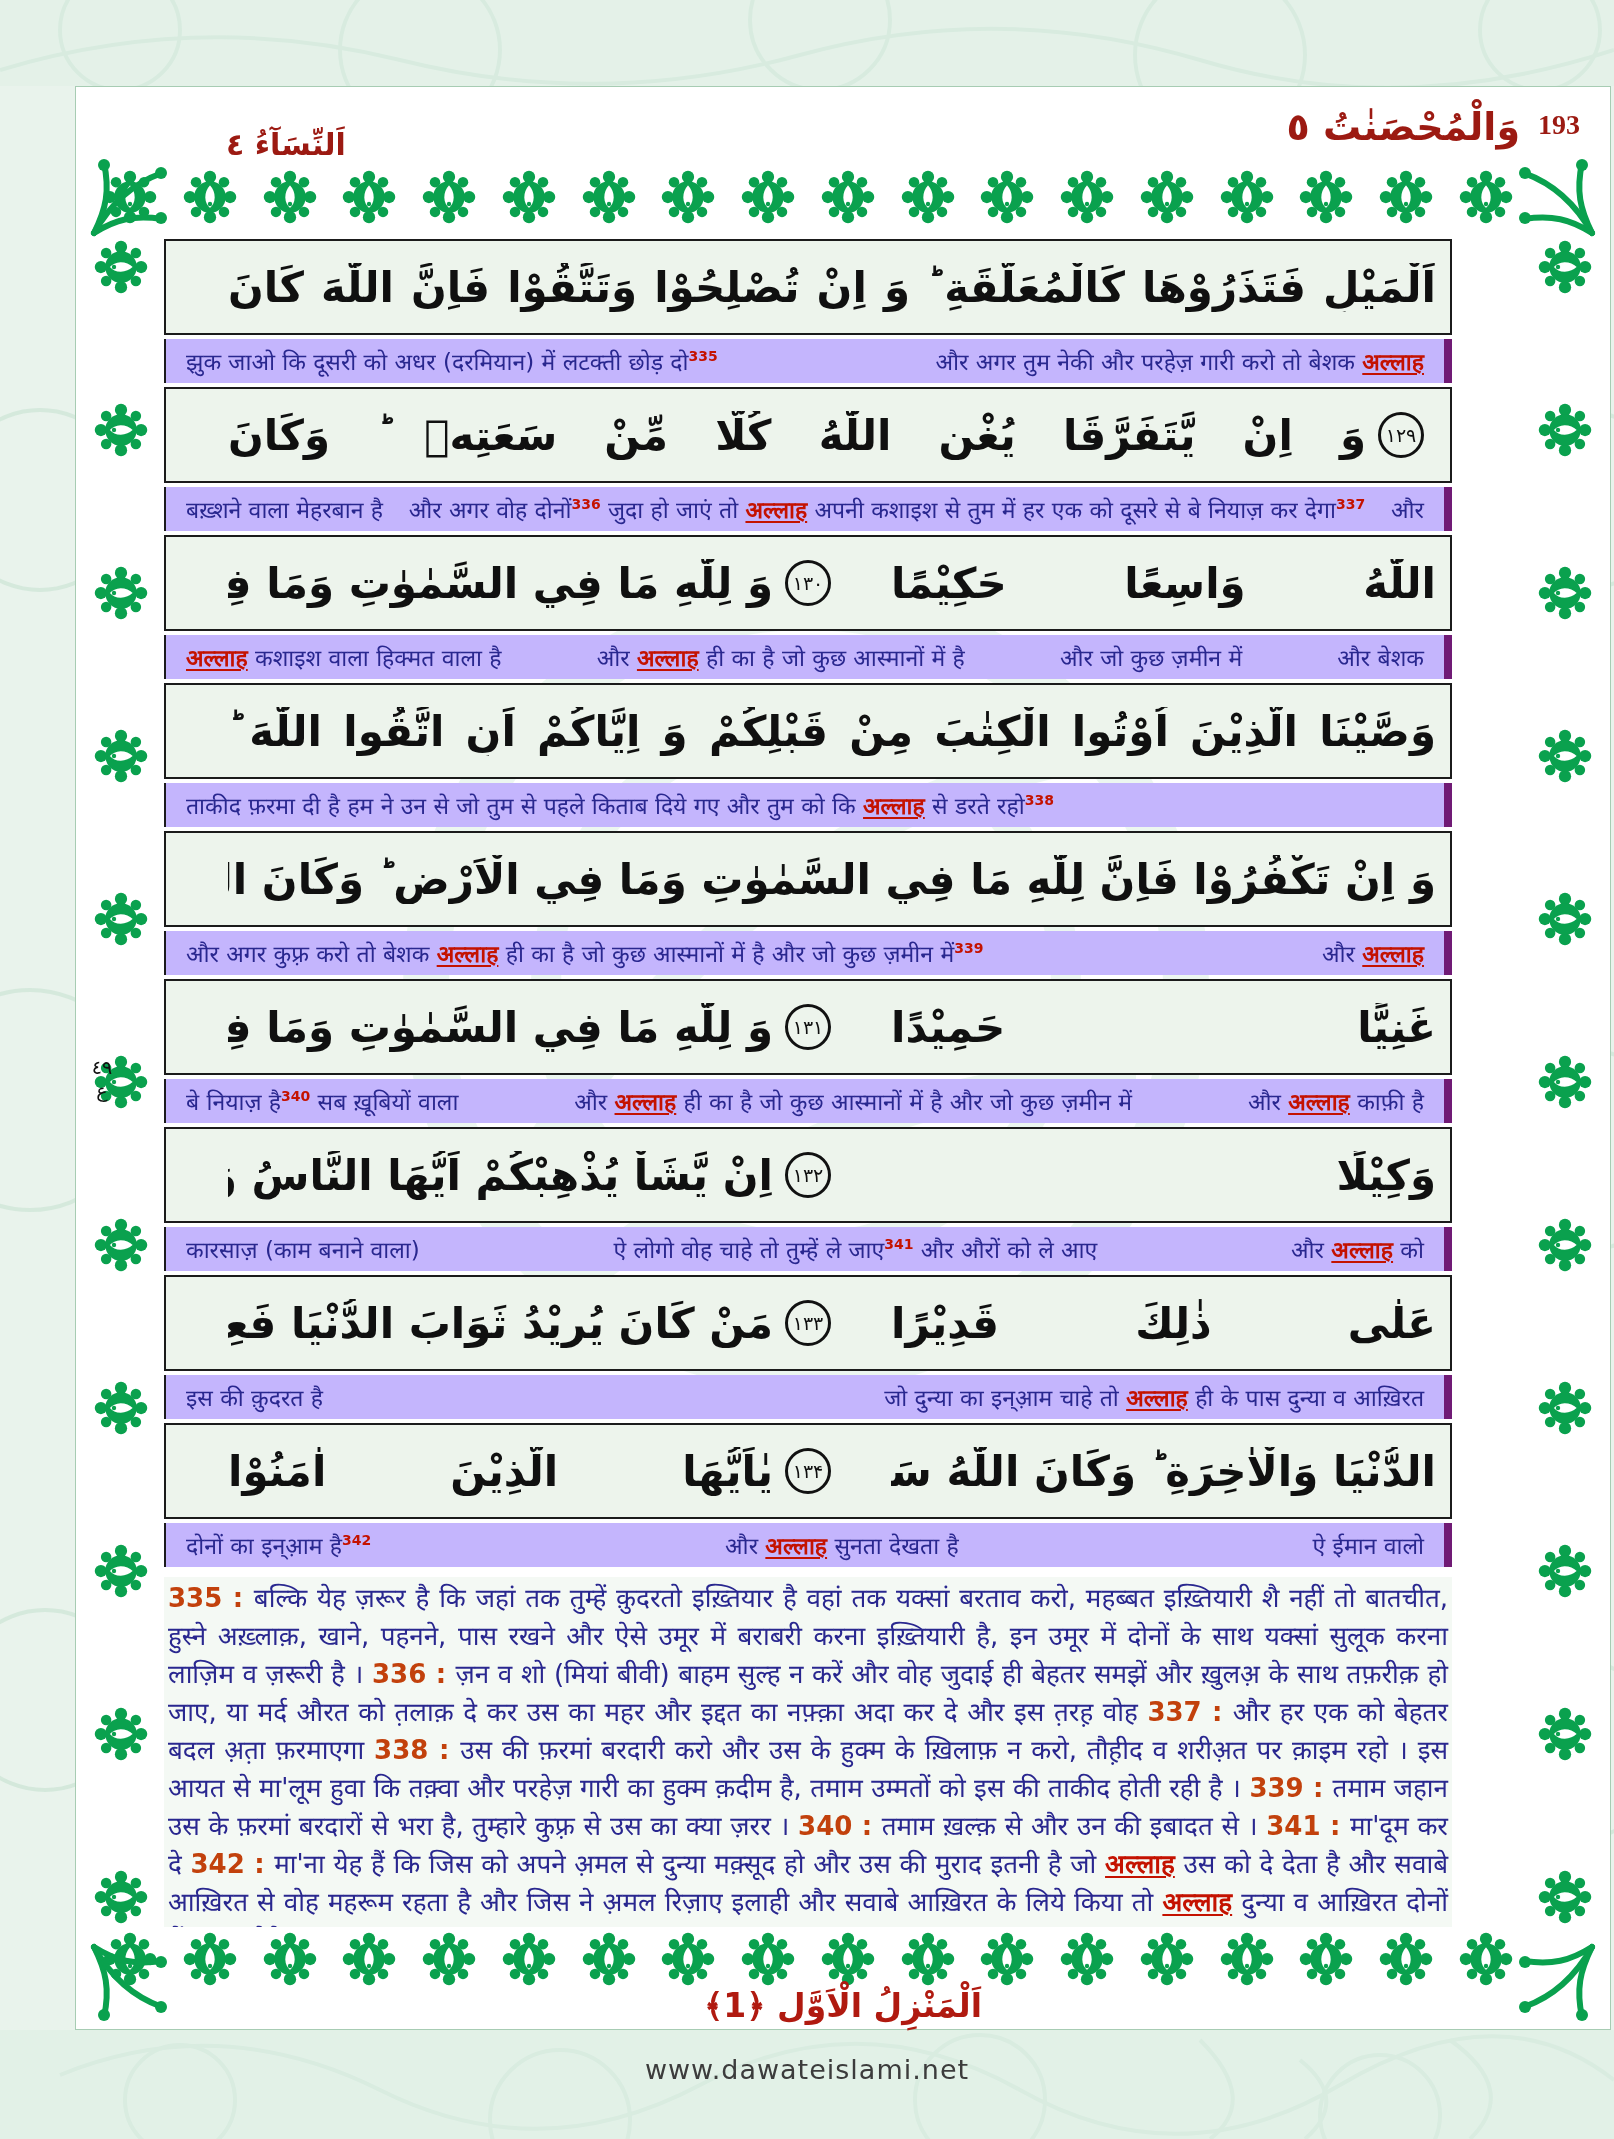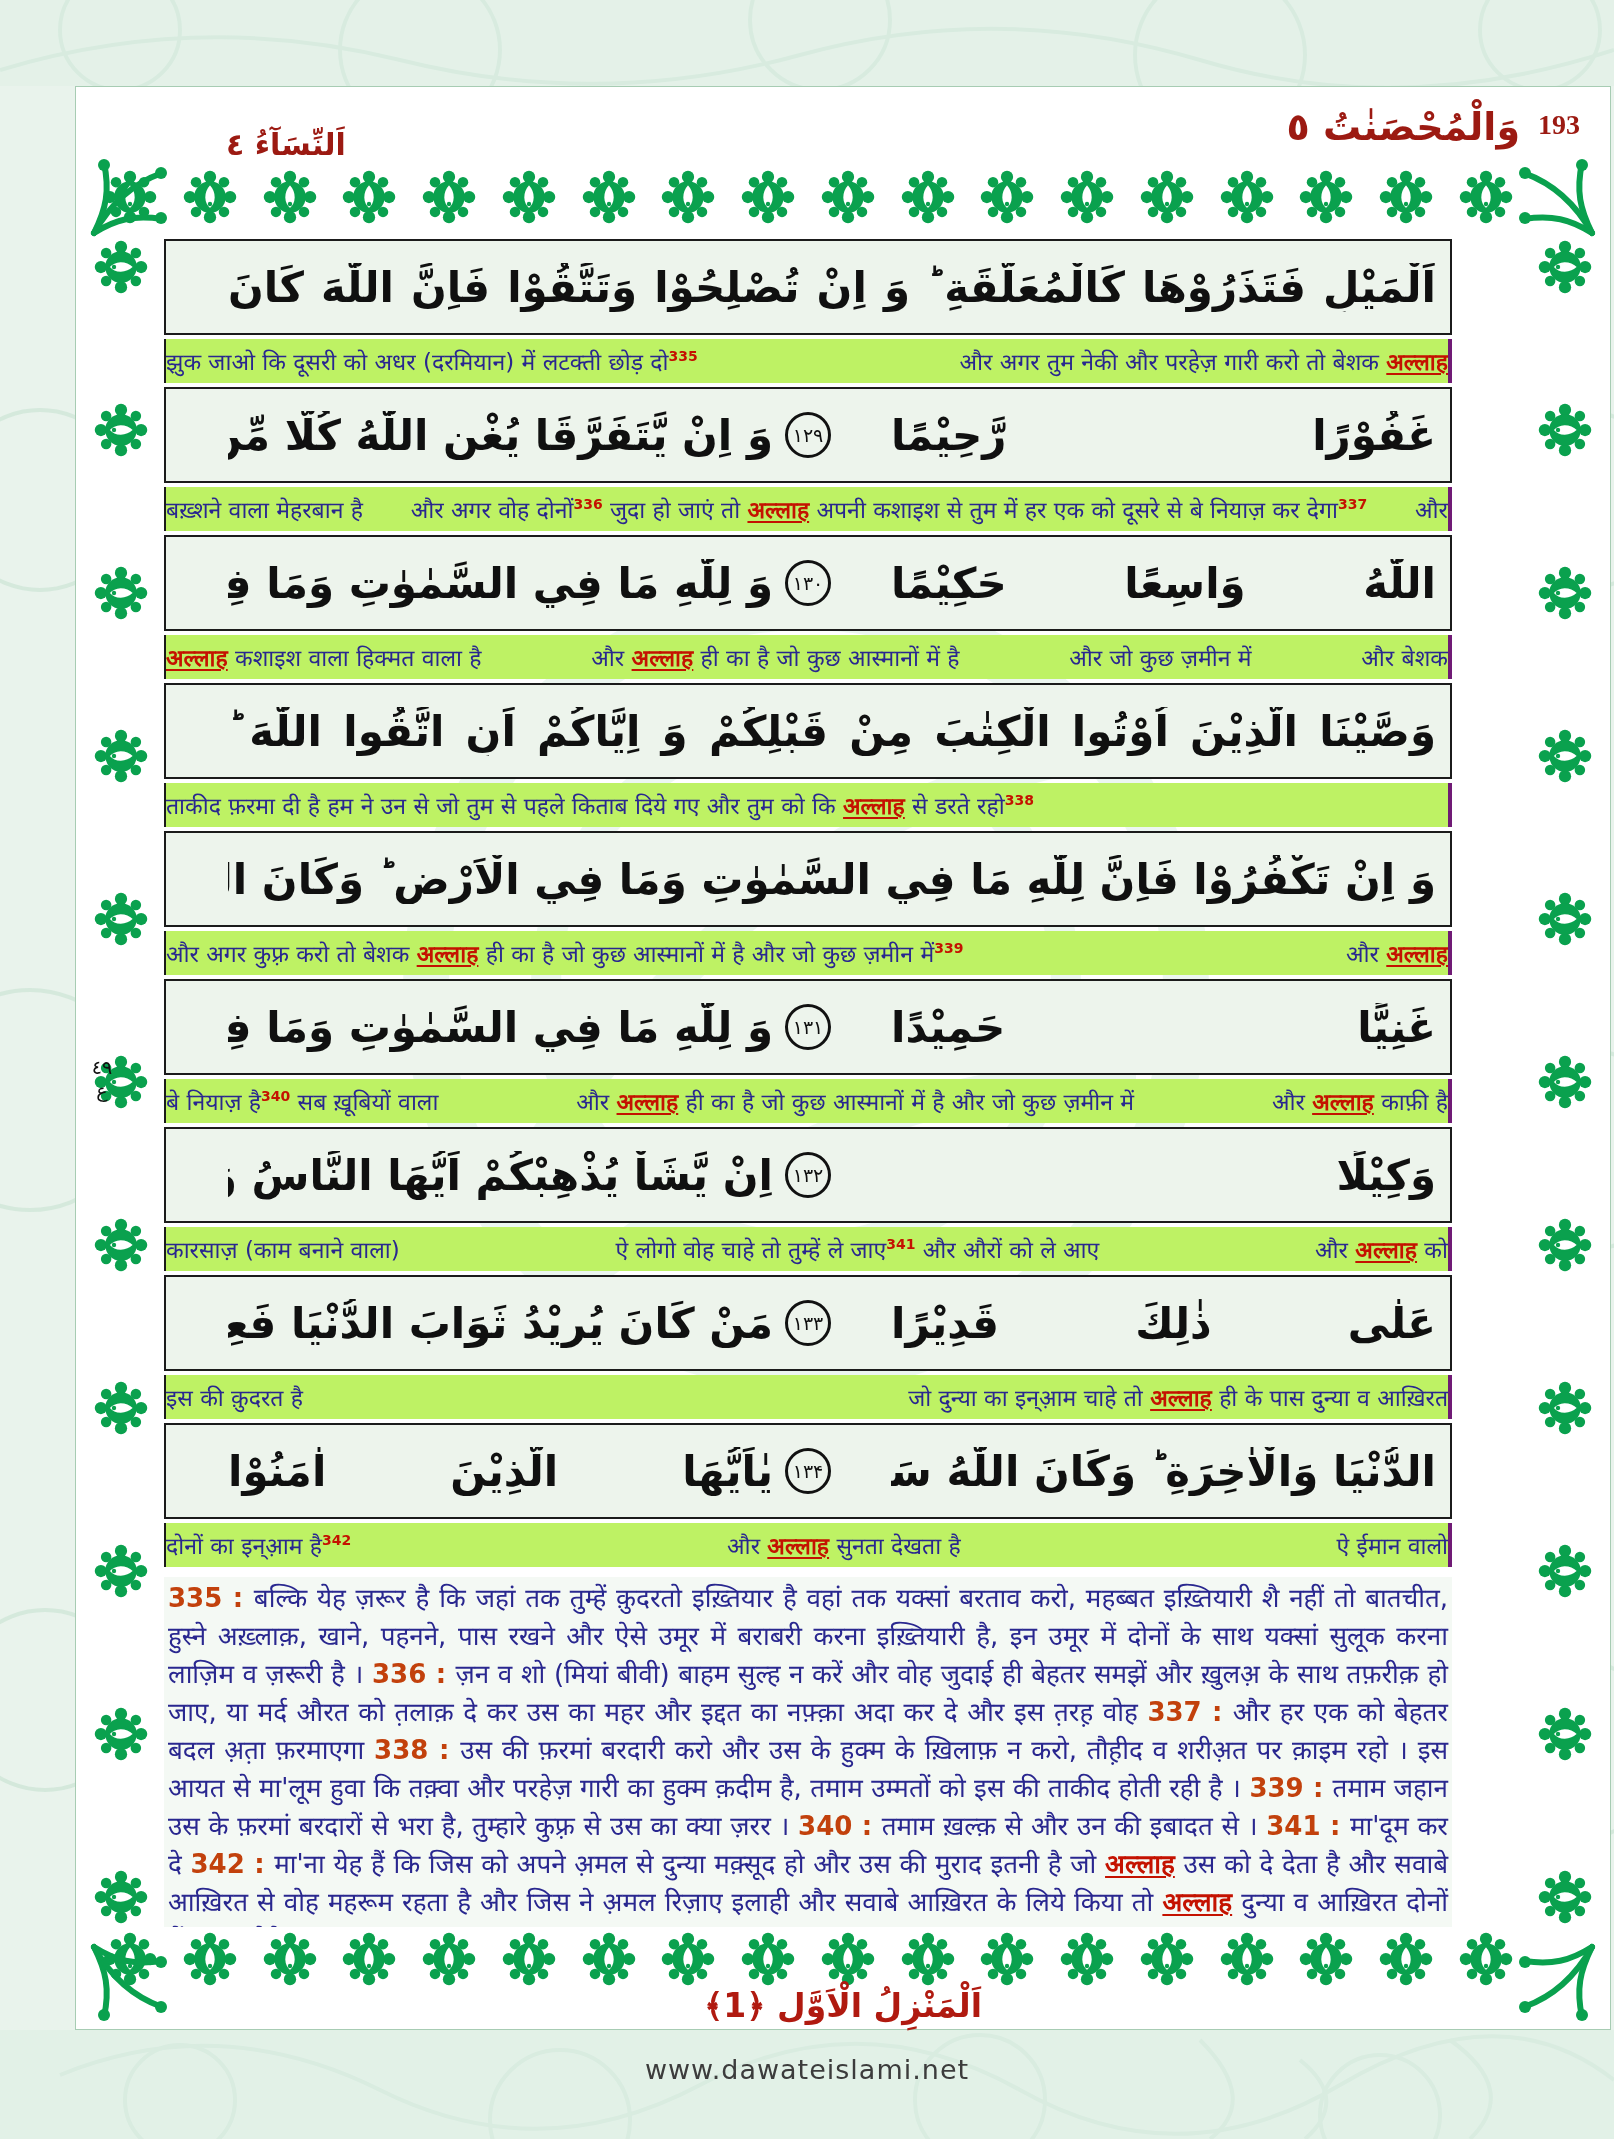--- a/index.html
+++ b/index.html
@@ -34,23 +34,23 @@
   #watermark{position:absolute;left:240px;top:430px;z-index:0;opacity:.6;}
   
   #content{position:absolute;left:88px;top:152px;width:1288px;height:1688px;display:flex;
            flex-direction:column;z-index:2;}
   .ar-line{flex:0 0 auto;height:96px;border:2px solid #1b1b1b;background:#edf4ec;display:flex;
            align-items:center;direction:rtl;padding:0 14px;margin-bottom:4px;font-size:42px;
            font-weight:bold;color:#101010;overflow:hidden;}
   .ar{flex:1;text-align:justify;text-align-last:justify;overflow:hidden;white-space:nowrap;margin-left:48px;}
   .ayah-num{flex:0 0 auto;width:46px;height:46px;border:3px solid #111;border-radius:50%;
             font-size:19px;line-height:40px;text-align:center;margin:0 12px;font-weight:normal;}
-  .tr-line{flex:0 0 auto;height:44px;margin-bottom:4px;background:#bef264;border-left:2px solid #1b1b1b;
-           border-right:4px solid #701a75;display:flex;justify-content:space-between;align-items:center;
-           padding:0 0;font-size:23px;color:#29278f;overflow:hidden;}
+  .tr-line{flex:0 0 auto;height:44px;margin-bottom:4px;background:#c4b5fd;border-left:2px solid #1b1b1b;
+           border-right:8px solid #701a75;display:flex;justify-content:space-between;align-items:center;
+           padding:0 20px;font-size:23px;color:#29278f;overflow:hidden;}
   .tr-line:only-child,.tr-line .chunk{white-space:nowrap;}
   .allah{color:#c41200;font-weight:bold;text-decoration:underline;text-underline-offset:3px;}
   .sup{color:#c41200;font-weight:bold;font-size:14px;vertical-align:super;}
   #footnotes{margin-top:6px;height:352px;overflow:hidden;background:#f4f9f4;font-size:26px;
              line-height:38px;color:#29278f;text-align:justify;padding:2px 4px;}
   .fn-num{color:#c2410c;font-weight:bold;}
   
   #manzil{position:absolute;left:0;right:0;bottom:4px;text-align:center;font-size:33px;font-weight:bold;
           color:#b01a10;direction:rtl;z-index:3;}
   #ruku{position:absolute;left:80px;top:1056px;width:44px;text-align:center;color:#111;font-size:19px;
@@ -1090,21 +1090,20 @@
 
   <div class="ar-line">
           <span class="ar">اَلْمَيْلِ فَتَذَرُوْهَا كَالْمُعَلَّقَةِ ؕ وَ اِنْ تُصْلِحُوْا وَتَتَّقُوْا فَاِنَّ اللّٰهَ كَانَ</span>
         </div>
   <div class="tr-line">
           <span class="chunk"><span class="">झुक जाओ कि दूसरी को अधर (दरमियान) में लटक्ती छोड़ दो</span><span class="sup">335</span></span>
           <span class="chunk"><span class="">और अगर तुम नेकी और परहेज़ गारी करो तो बेशक </span><span class="allah">अल्लाह</span></span>
         </div>
 
   <div class="ar-line">
-          <span class="ar">غَفُوْرًا رَّحِيْمًا</span>
           <span class="ayah-num">۱۲۹</span>
           <span class="ar">وَ اِنْ يَّتَفَرَّقَا يُغْنِ اللّٰهُ كُلًّا مِّنْ سَعَتِهٖ ؕ وَكَانَ</span>
         </div>
   <div class="tr-line">
           <span class="chunk"><span class="">बख़्शने वाला मेहरबान है</span></span>
           <span class="chunk"><span class="">और अगर वोह दोनों</span><span class="sup">336</span><span class=""> जुदा हो जाएं तो </span><span class="allah">अल्लाह</span><span class=""> अपनी कशाइश से तुम में हर एक को दूसरे से बे नियाज़ कर देगा</span><span class="sup">337</span></span>
           <span class="chunk"><span class="">और</span></span>
         </div>
 
   <div class="ar-line">

